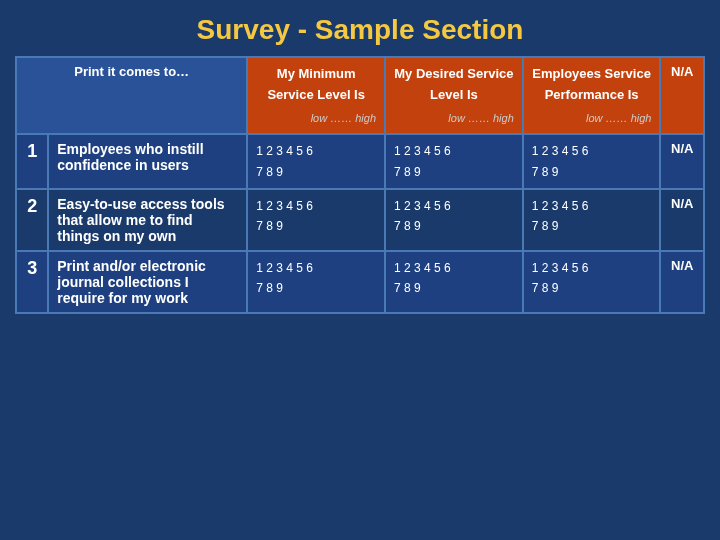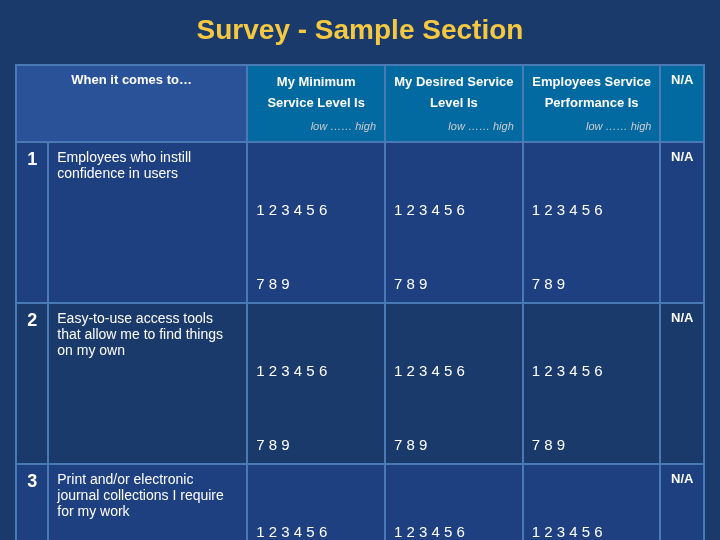--- a/index.html
+++ b/index.html
@@ -12,36 +12,36 @@
       flex-direction: column;
       align-items: center;
       justify-content: flex-start;
       overflow: hidden;
     }
     .page-title {
       color: #f5c842;
       font-size: 28px;
       font-weight: bold;
       text-align: center;
-      padding: 14px 0 18px 0;
+      padding: 14px 0 10px 0;
       width: 100%;
     }
     .survey-table {
       width: 690px;
       border-collapse: collapse;
       background: #1a3a6b;
     }
     .survey-table th, .survey-table td {
       border: 2px solid #4a7ab5;
       padding: 6px 8px;
       color: white;
       vertical-align: top;
     }
     .header-row th {
-      background: #0369a1;
+      background: #c2410c;
       color: white;
       font-size: 13px;
       font-weight: bold;
     }
     .header-row th .scale-label {
       color: #ccc;
       font-size: 11px;
       font-style: italic;
       font-weight: normal;
       display: block;
@@ -52,40 +52,39 @@
       width: 30px;
       text-align: center;
       font-size: 18px;
       font-weight: bold;
       color: white;
       vertical-align: middle;
     }
     .col-question {
       width: 185px;
       font-size: 14px;
-      font-weight: normal;
+      font-weight: bold;
     }
     .col-scale {
       width: 128px;
       font-size: 13px;
       line-height: 1.6;
     }
     .col-na {
       width: 38px;
       text-align: center;
       font-size: 13px;
       font-weight: bold;
       vertical-align: middle;
       margin-left: 36px;
     }
     .scale-numbers {
       display: block;
-      font-size: 15px;
+      font-size: 12px;
       line-height: 1.7;
-      margin-top: 48px;
     }
     .data-row td {
       background: #1e4080;
     }
     .data-row:nth-child(even) td {
       background: #1a3a6b;
     }
     .when-header {
       font-size: 15px;
       font-weight: bold;
@@ -94,21 +93,21 @@
     }
   </style>
 </head>
 <body>
 
 <div class="page-title">Survey - Sample Section</div>
 
 <table class="survey-table">
   <thead>
     <tr class="header-row">
-      <th colspan="2" class="when-header">When it comes to…</th>
+      <th colspan="2" class="when-header">Print it comes to…</th>
       <th class="col-scale">
         <span>My Minimum Service Level Is</span>
         <span class="scale-label">low ……  high</span>
       </th>
       <th class="col-scale">
         <span>My Desired Service Level Is</span>
         <span class="scale-label">low ……  high</span>
       </th>
       <th class="col-scale">
         <span>Employees Service Performance Is</span>

